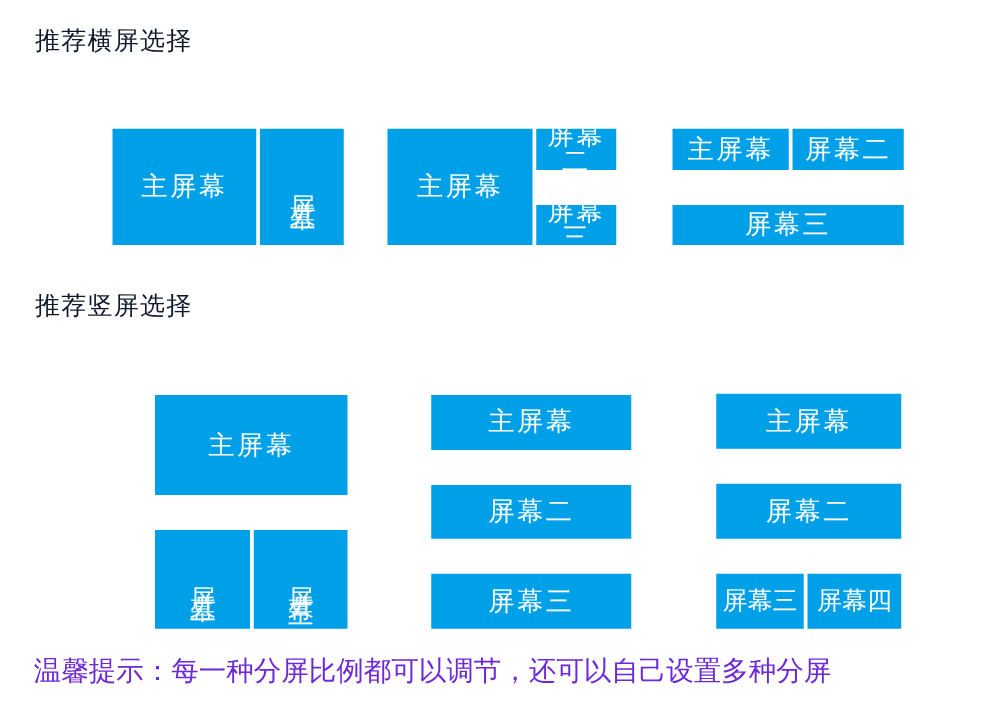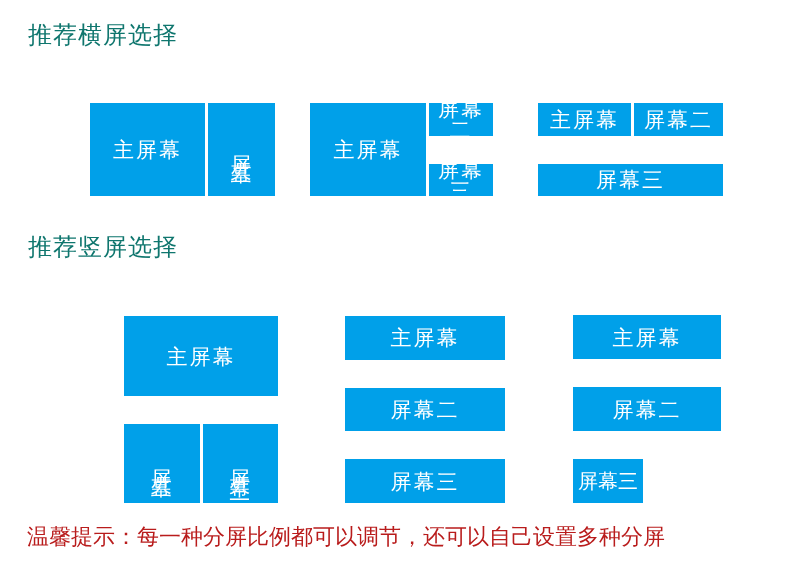--- a/index.html
+++ b/index.html
@@ -6,33 +6,33 @@
   #canvas {
     position: relative;
     width: 790px;
     height: 580px;
     background: #ffffff;
     font-family: "Liberation Sans", sans-serif;
     overflow: hidden;
   }
   .heading {
     position: absolute;
-    font-size: 24px;
-    color: #0f766e;
+    font-size: 20px;
+    color: #0f172a;
     letter-spacing: 1px;
     white-space: nowrap;
   }
   #heading-landscape { left: 28px; top: 19px; }
   #heading-portrait  { left: 28px; top: 231px; }
   .note {
     position: absolute;
     left: 27px;
     top: 522px;
     font-size: 22px;
-    color: #b91c1c;
+    color: #6d28d9;
     white-space: nowrap;
   }
   .diag {
     position: absolute;
     display: grid;
     gap: 3px;
     cursor: pointer;
   }
   .cell {
     background: #00a0e9;
@@ -107,17 +107,18 @@
   <div class="diag" id="diag-p2">
     <div class="cell">主屏幕</div>
     <div class="cell">屏幕二</div>
     <div class="cell">屏幕三</div>
   </div>
 
   <div class="diag" id="diag-p3">
     <div class="cell span-cols">主屏幕</div>
     <div class="cell span-cols">屏幕二</div>
     <div class="cell small">屏幕三</div>
+    <div class="cell small">屏幕四</div>
   </div>
 
   <div class="note">温馨提示：每一种分屏比例都可以调节，还可以自己设置多种分屏</div>
 
 </div>
 
 </body></html>

